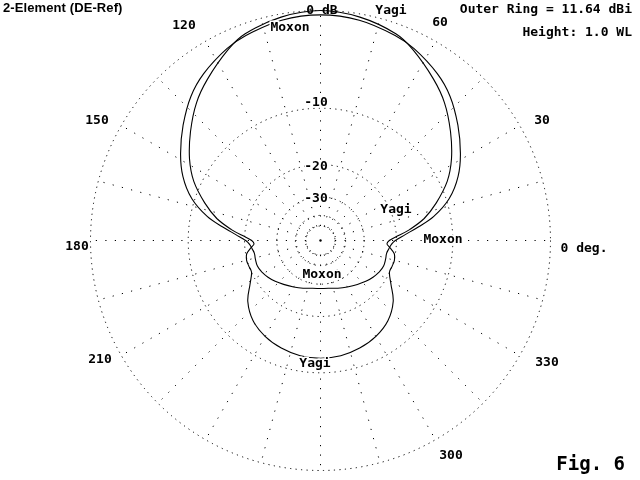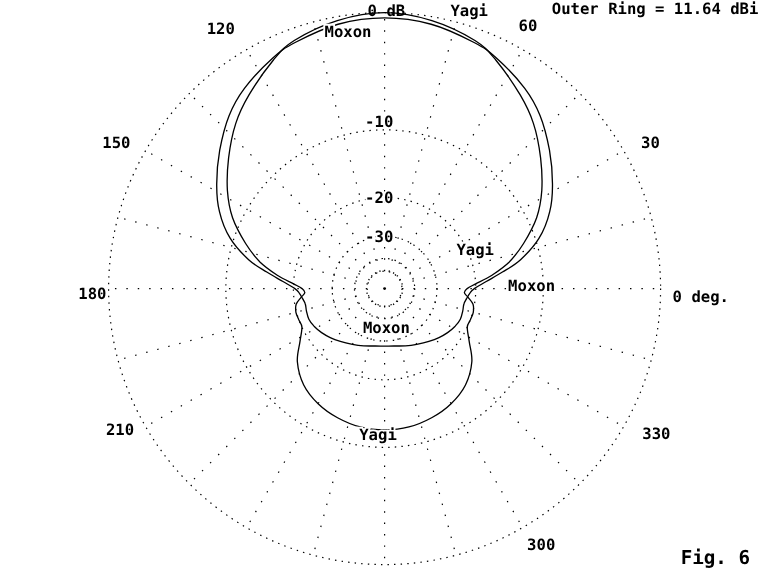--- a/index.html
+++ b/index.html
@@ -13,39 +13,41 @@
     white-space:nowrap;
   }
   .right-block{
     position:absolute;right:8px;top:2px;text-align:right;
     font-family:"DejaVu Sans Mono",monospace;font-size:13px;font-weight:bold;
     line-height:14px;white-space:nowrap;
   }
   .right-block .line2{margin-top:9px;}
   .fig-caption{
     position:absolute;right:15px;bottom:6px;
-    font-family:"DejaVu Sans Mono",monospace;font-size:16px;font-weight:bold;
+    font-family:"DejaVu Sans Mono",monospace;font-size:19px;font-weight:bold;
   }
   svg{position:absolute;left:0;top:0;}
   svg text{
     font-family:"DejaVu Sans Mono",monospace;
     font-size:13px;font-weight:bold;
   }
   svg text.halo{
     stroke:#ffffff;stroke-width:3px;paint-order:stroke;
   }
 </style>
 </head>
 <body>
 
 <div class="title-block">
+  <div>2-Element (DE-Ref)</div>
 </div>
 
 <div class="right-block">
   <div>Outer Ring = 11.64 dBi</div>
+  <div class="line2">Height: 1.0 WL</div>
 </div>
 
 <div class="fig-caption">Fig. 6</div>
 
 <svg id="polar-chart" width="640" height="480" viewBox="0 0 640 480">
     <line x1="335.0" y1="240.5" x2="550.5" y2="240.5" stroke="#000000" stroke-width="1" stroke-dasharray="1.2 8.3"></line>
     <line x1="334.5" y1="236.8" x2="542.7" y2="181.0" stroke="#000000" stroke-width="1" stroke-dasharray="1.2 8.3"></line>
     <line x1="333.0" y1="233.3" x2="519.7" y2="125.5" stroke="#000000" stroke-width="1" stroke-dasharray="1.2 8.3"></line>
     <line x1="330.7" y1="230.3" x2="483.1" y2="77.9" stroke="#000000" stroke-width="1" stroke-dasharray="1.2 8.3"></line>
     <line x1="327.7" y1="228.0" x2="435.5" y2="41.3" stroke="#000000" stroke-width="1" stroke-dasharray="1.2 8.3"></line>

